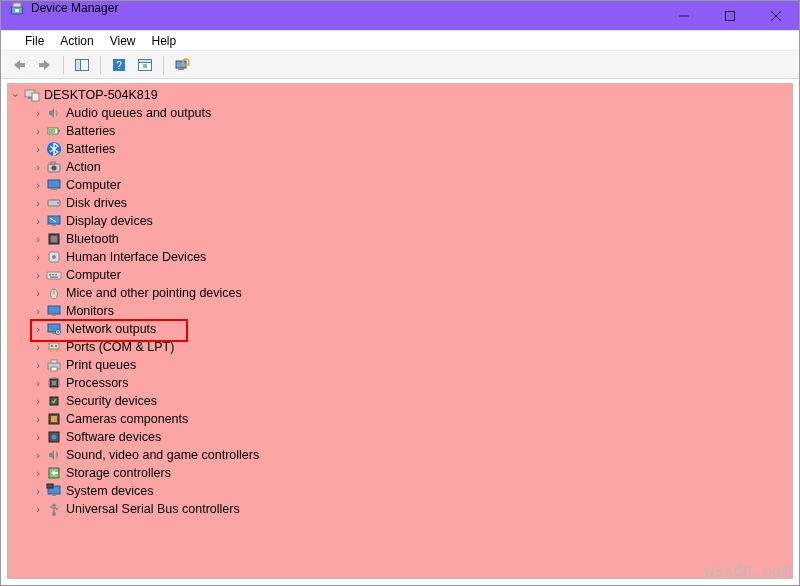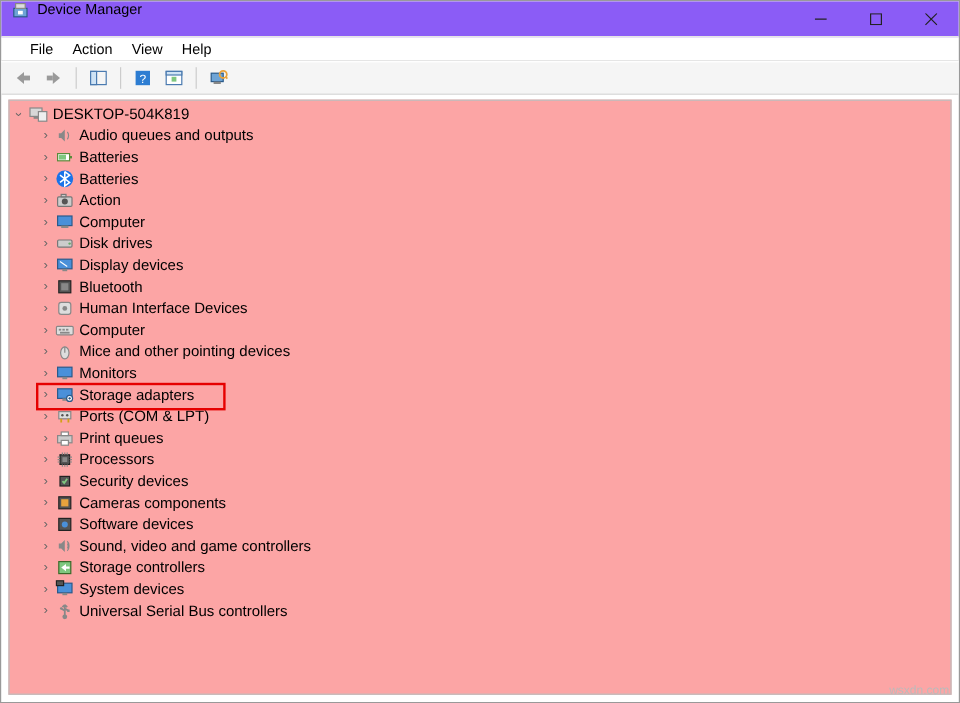--- a/index.html
+++ b/index.html
@@ -115,23 +115,23 @@
     top: -1px;
     width: 154px;
     height: 19px;
     border: 2.5px solid #e60000;
     pointer-events: none;
   }
   .watermark {
     position: absolute;
     right: 8px;
     bottom: 4px;
-    font-size: 10px;
+    font-size: 16px;
     color: #bbb;
-    font-family: Liberation Sans, sans-serif;
+    font-family: Liberation Mono, monospace;
   }
 </style>
 </head>
 <body>
 
 <div class="titlebar">
   <span class="appicon">
     <svg width="16" height="16" viewBox="0 0 16 16">
       <rect x="2.5" y="6" width="11" height="7" fill="#6ea4d6" stroke="#2a5a8a"></rect>
       <rect x="4" y="2" width="8" height="4" fill="#ddd" stroke="#888"></rect>
@@ -352,21 +352,21 @@
         <div class="node highlight">
           <span class="twisty">›</span>
           <span class="icon">
             <svg width="16" height="16" viewBox="0 0 16 16">
               <rect x="2" y="3" width="12" height="8" fill="#4a90d9" stroke="#2a5a8a"></rect>
               <rect x="6" y="11" width="4" height="2" fill="#888"></rect>
               <circle cx="12" cy="11" r="2.5" fill="#fff" stroke="#2a5a8a"></circle>
               <path d="M11 11h2M12 10v2" stroke="#2a5a8a"></path>
             </svg>
           </span>
-          <span>Storage adapters</span>
+          <span>Network outputs</span>
         </div>
         <div class="node">
           <span class="twisty">›</span>
           <span class="icon">
             <svg width="16" height="16" viewBox="0 0 16 16">
               <rect x="3" y="4" width="10" height="6" fill="#ddd" stroke="#888"></rect>
               <circle cx="6" cy="7" r="1" fill="#555"></circle>
               <circle cx="10" cy="7" r="1" fill="#555"></circle>
               <path d="M5 10v3M11 10v3" stroke="#d4a017" stroke-width="1.5"></path>
             </svg>

